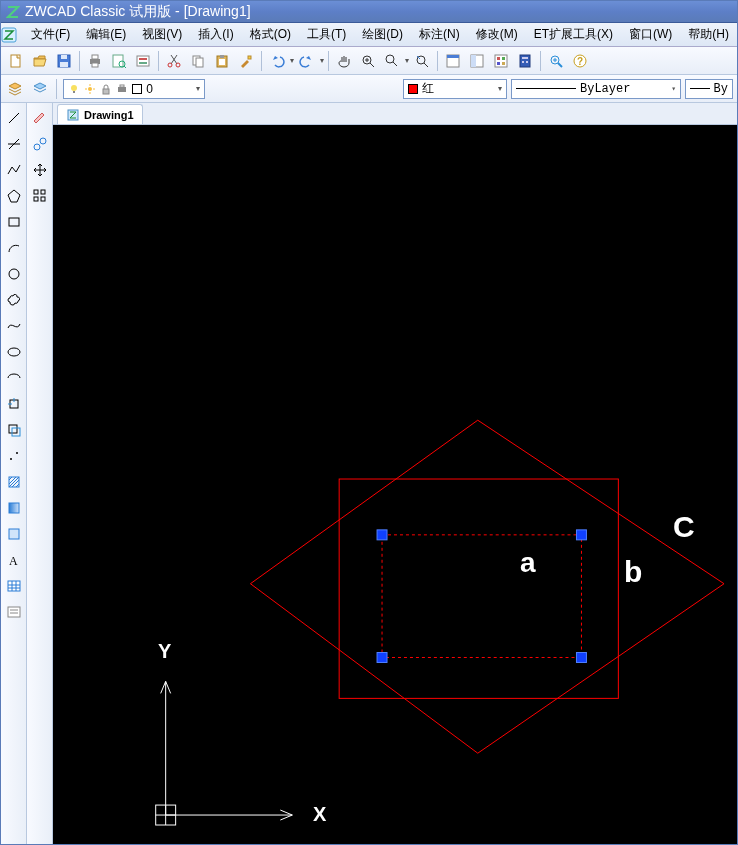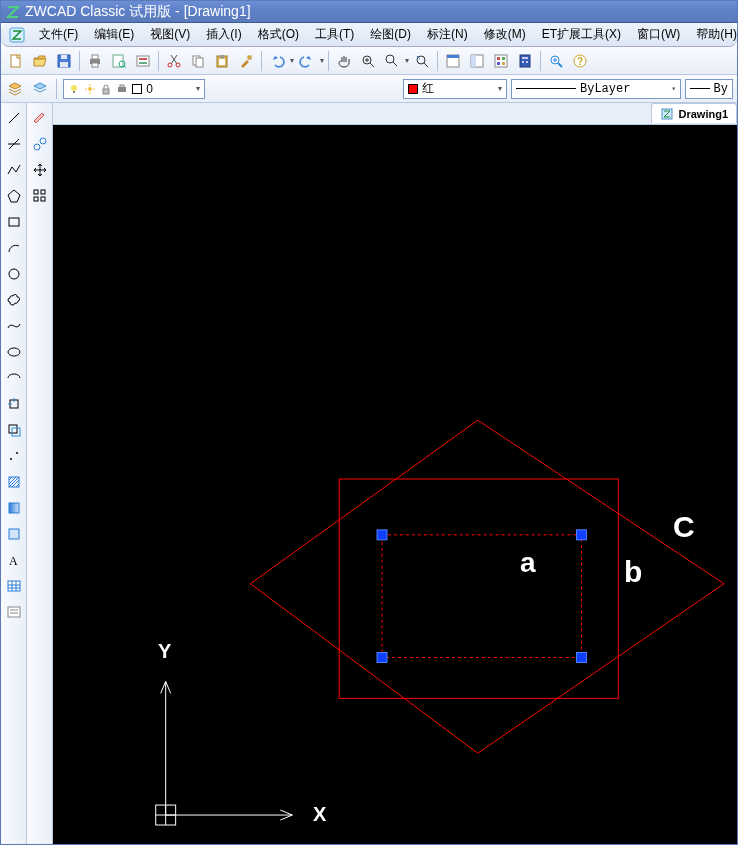--- a/index.html
+++ b/index.html
@@ -28,23 +28,22 @@
     margin-right: 4px;
     color: #4fd080;
     font-size: 14px;
     font-weight: bold;
   }
   .menubar {
     background: linear-gradient(to bottom, #eef3fb, #dde7f5);
     height: 24px;
     display: flex;
     align-items: center;
-    padding: 0 8px;
+    padding: 0 0;
     border-bottom: 1px solid #aac;
-    border-radius: 8px;
   }
   .menubar .mlogo {
     width: 18px; height: 18px;
     display: inline-flex; align-items: center; justify-content: center;
     margin-right: 6px;
   }
   .menubar .menu-item {
     padding: 2px 8px;
     color: #000;
     font-size: 12px;
@@ -141,21 +140,20 @@
   }
 
   .doc-tabs {
     height: 22px;
     background: #e8eef8;
     display: flex;
     align-items: flex-end;
     border-bottom: 1px solid #b8c8df;
     padding-left: 4px;
     gap: 2px;
-    flex-direction: column;
   }
   .doc-tab {
     height: 20px;
     display: inline-flex;
     align-items: center;
     padding: 0 8px;
     gap: 4px;
     font-size: 11px;
     border: 1px solid #b8c8df;
     border-bottom: none;

